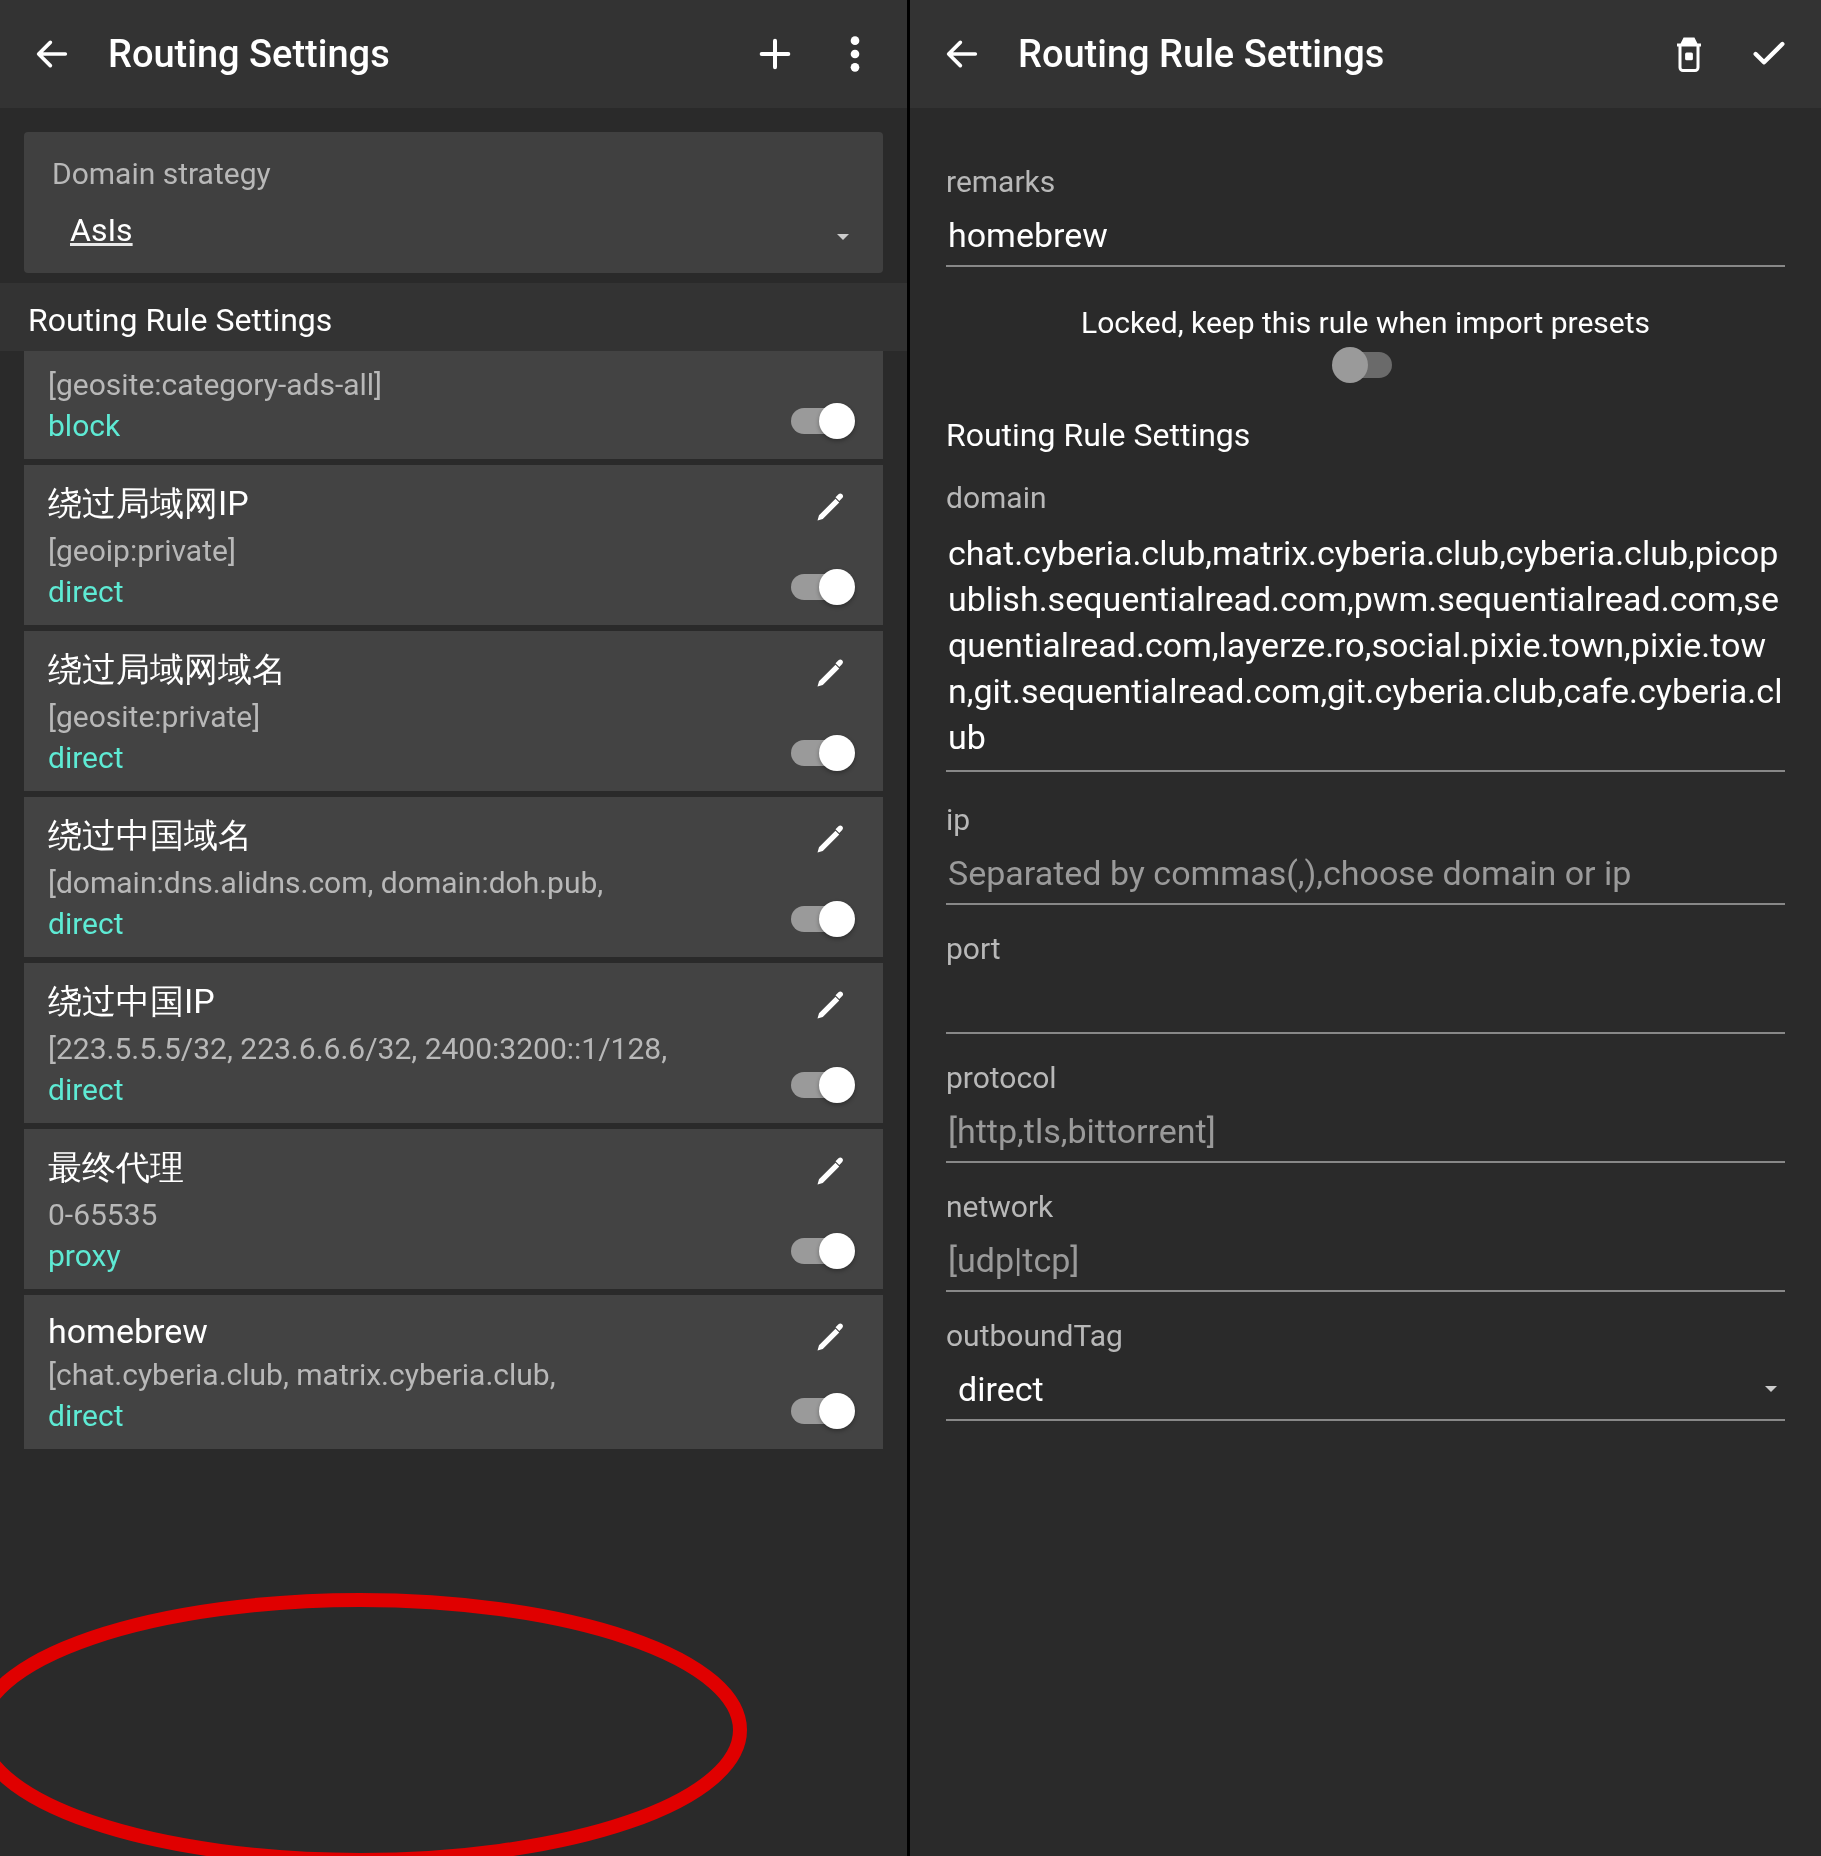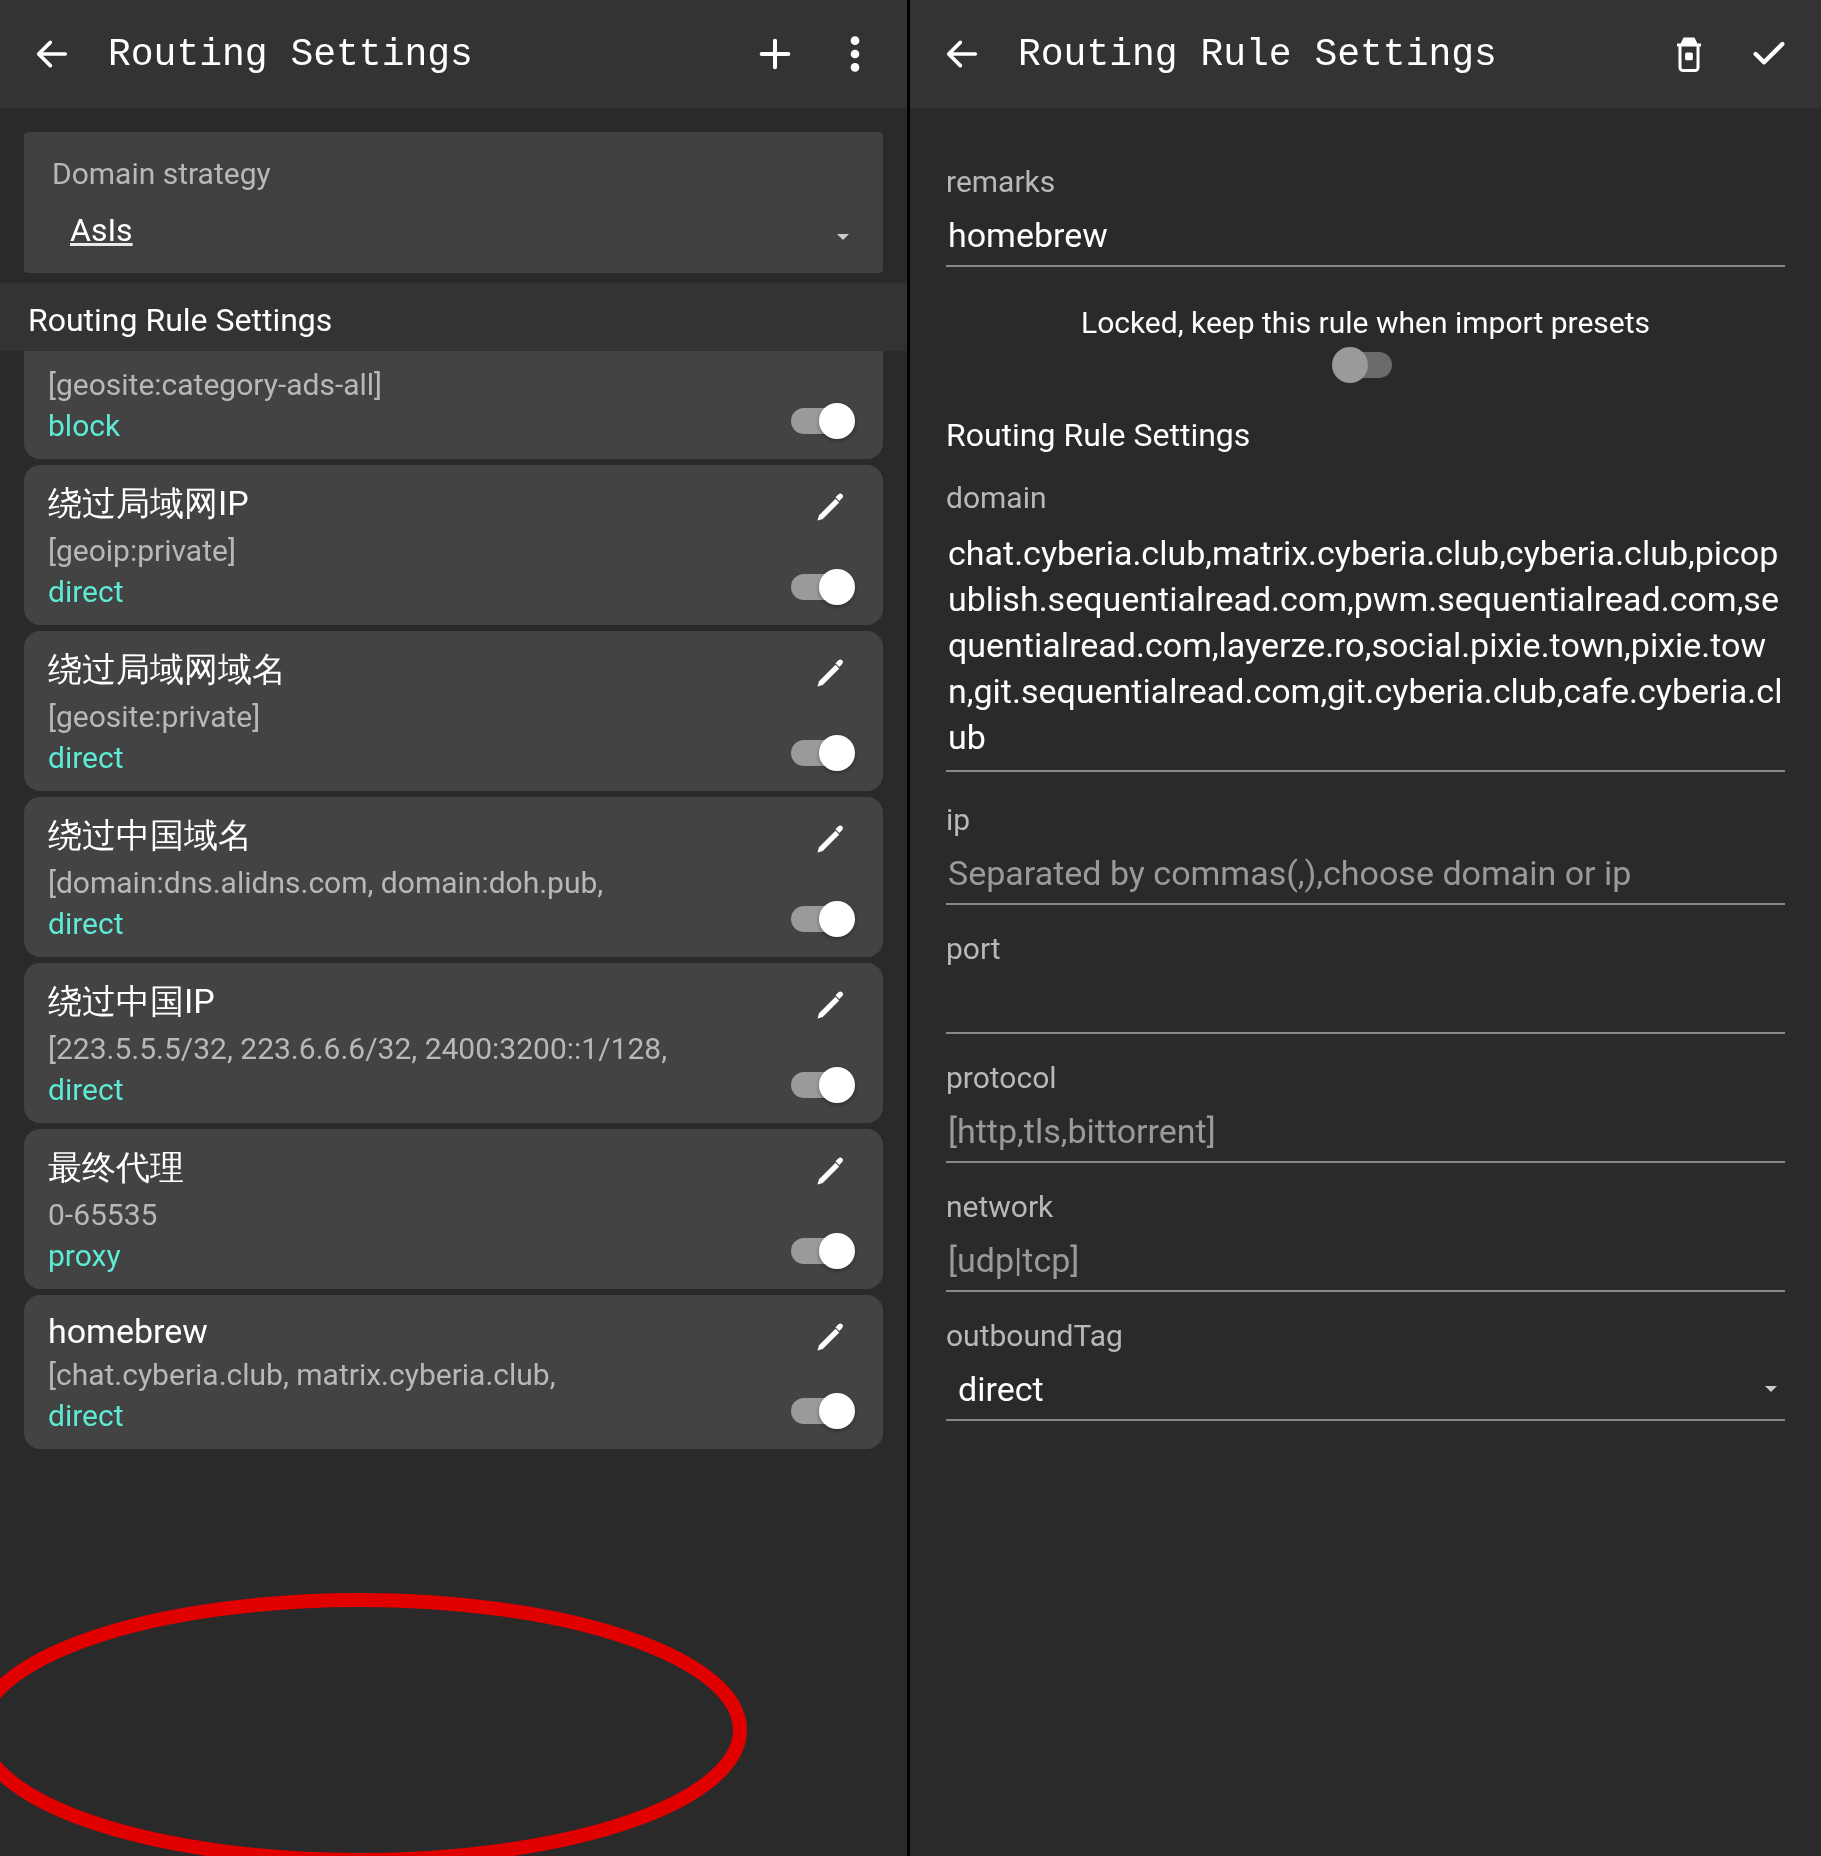--- a/index.html
+++ b/index.html
@@ -22,21 +22,20 @@
   .screen-left { width: 910px; border-right: 3px solid #000; }
   .screen-right { width: 911px; }
 
   .appbar {
     background: #333;
     height: 108px;
     display: flex;
     align-items: center;
     padding: 0 28px;
     gap: 32px;
-    font-family: Liberation Mono, monospace;
   }
   .appbar-title {
     font-size: 38px;
     font-weight: 500;
     color: #fff;
     flex: 1;
   }
   .icon-btn {
     width: 48px;
     height: 48px;
@@ -80,21 +79,21 @@
     font-size: 32px;
     color: #fff;
     padding: 18px 28px 12px 28px;
     background: #333;
     margin-top: 10px;
   }
 
   .rule-card {
     background: #434343;
     margin: 6px 24px;
-    border-radius: 16px;
+    border-radius: 0;
     padding: 16px 24px;
     position: relative;
   }
   .rule-card.first { margin-top: 0; border-top-left-radius:0; border-top-right-radius:0;}
   .rule-title {
     color: #fff;
     font-size: 34px;
     margin-bottom: 6px;
   }
   .rule-sub {

